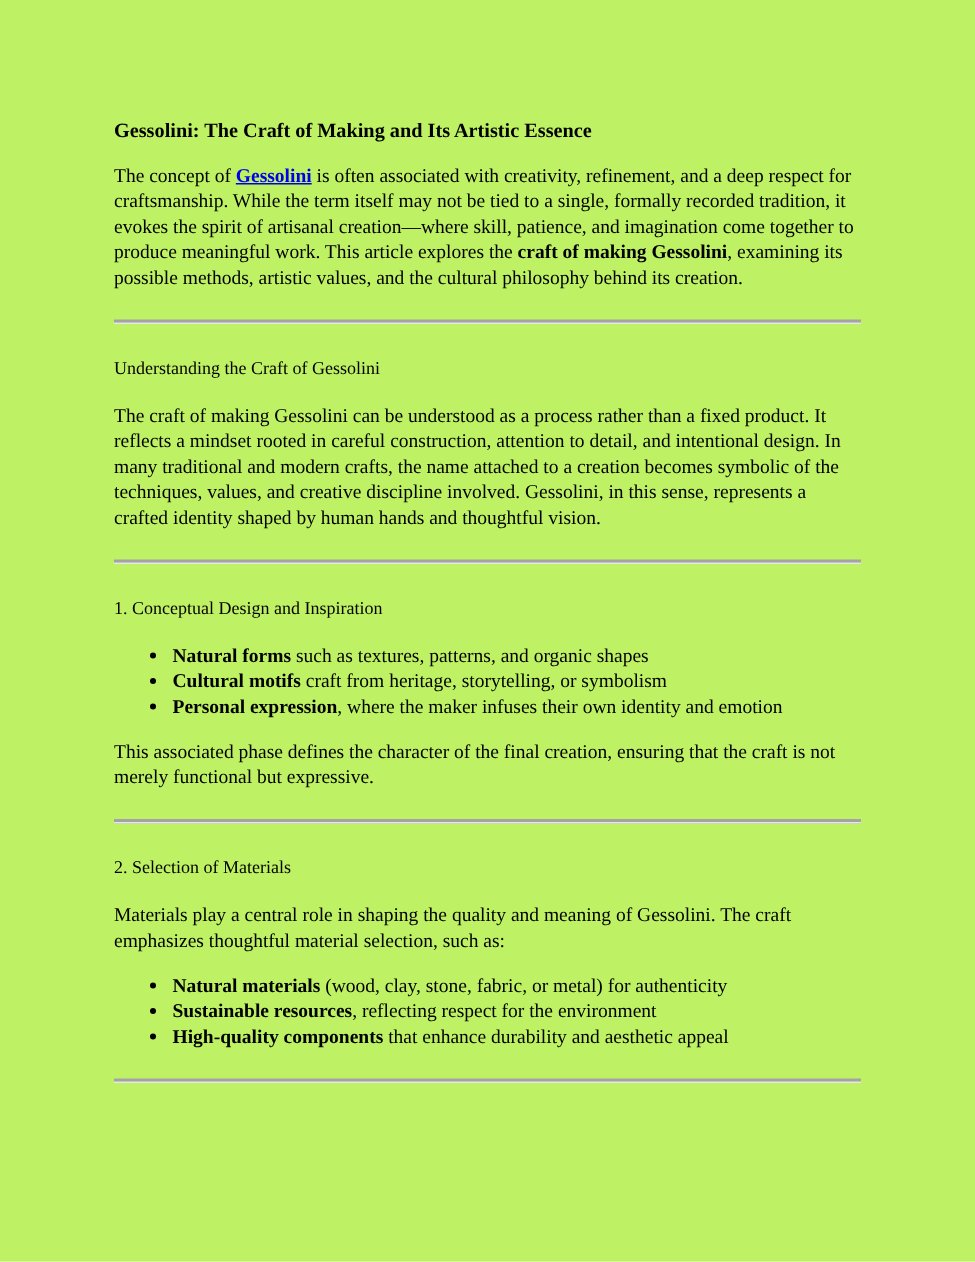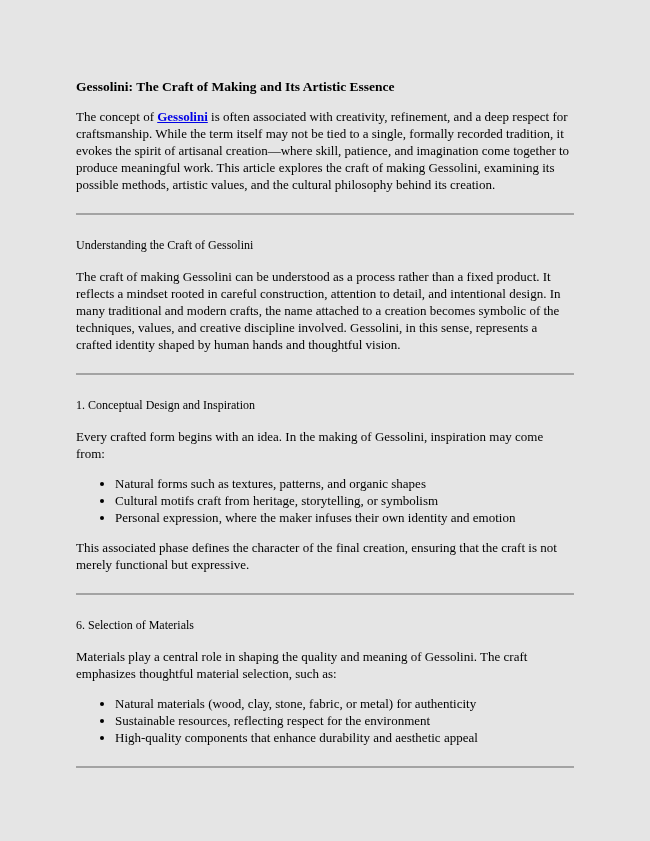--- a/index.html
+++ b/index.html
@@ -15,21 +15,21 @@
     font-size: 13px;
     line-height: 17px;
     color: #000000;
     -webkit-font-smoothing: antialiased;
   }
   .page {
     box-sizing: border-box;
     width: 650px;
     height: 841px;
     padding: 78px 76px 0 76px;
-    background: #e5e5e5;
+    background: #bef264;
   }
   .doc-title {
     font-size: 13.5px;
     font-weight: bold;
     margin: 0 0 13px 0;
     line-height: 17px;
   }
   p {
     margin: 13px 0;
   }
@@ -53,54 +53,53 @@
   }
   ul.doc-list {
     margin: 13px 0;
     padding-left: 39px;
     list-style: disc outside;
   }
   ul.doc-list li {
     margin: 0;
     padding-left: 0;
   }
-  b, strong { font-weight: normal; }
+  b, strong { font-weight: bold; }
 </style>
 </head>
 <body>
 
 <div class="page">
 
   <div class="doc-title">Gessolini: The Craft of Making and Its Artistic Essence</div>
 
   <p><span>The concept of </span><a class="doc-link" style="color: rgb(0, 0, 230);">Gessolini</a><span> is often associated with creativity, refinement, and a deep respect for craftsmanship. While the term itself may not be tied to a single, formally recorded tradition, it evokes the spirit of artisanal creation—where skill, patience, and imagination come together to produce meaningful work. This article explores the </span><strong>craft of making Gessolini</strong><span>, examining its possible methods, artistic values, and the cultural philosophy behind its creation.</span></p>
 
   <hr class="rule">
 
   <h2>Understanding the Craft of Gessolini</h2>
 
   <p>The craft of making Gessolini can be understood as a process rather than a fixed product. It reflects a mindset rooted in careful construction, attention to detail, and intentional design. In many traditional and modern crafts, the name attached to a creation becomes symbolic of the techniques, values, and creative discipline involved. Gessolini, in this sense, represents a crafted identity shaped by human hands and thoughtful vision.</p>
 
   <hr class="rule">
 
   <h2>1. Conceptual Design and Inspiration</h2>
 
-  <p>Every crafted form begins with an idea. In the making of Gessolini, inspiration may come from:</p>
 
   <ul class="doc-list">
     <li><strong>Natural forms</strong><span> such as textures, patterns, and organic shapes</span></li>
     <li><strong>Cultural motifs</strong><span> craft from heritage, storytelling, or symbolism</span></li>
     <li><strong>Personal expression</strong><span>, where the maker infuses their own identity and emotion</span></li>
   </ul>
 
   <p>This associated phase defines the character of the final creation, ensuring that the craft is not merely functional but expressive.</p>
 
   <hr class="rule">
 
-  <h2>6. Selection of Materials</h2>
+  <h2>2. Selection of Materials</h2>
 
   <p>Materials play a central role in shaping the quality and meaning of Gessolini. The craft emphasizes thoughtful material selection, such as:</p>
 
   <ul class="doc-list">
     <li><strong>Natural materials</strong><span> (wood, clay, stone, fabric, or metal) for authenticity</span></li>
     <li><strong>Sustainable resources</strong><span>, reflecting respect for the environment</span></li>
     <li><strong>High-quality components</strong><span> that enhance durability and aesthetic appeal</span></li>
   </ul>
 
 

